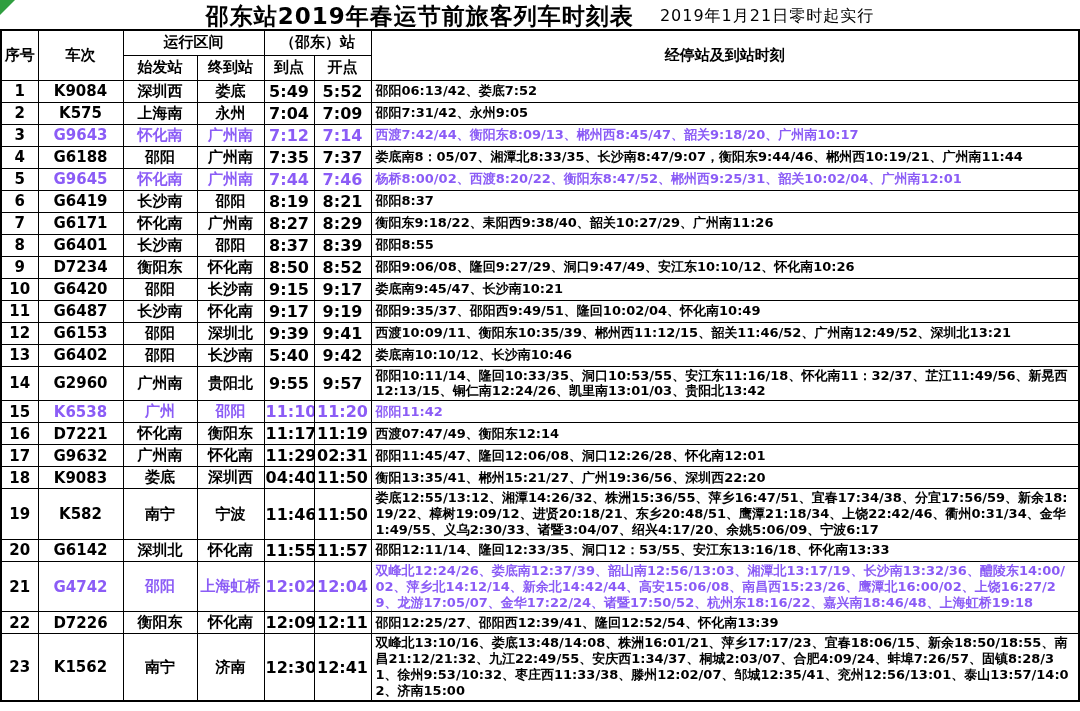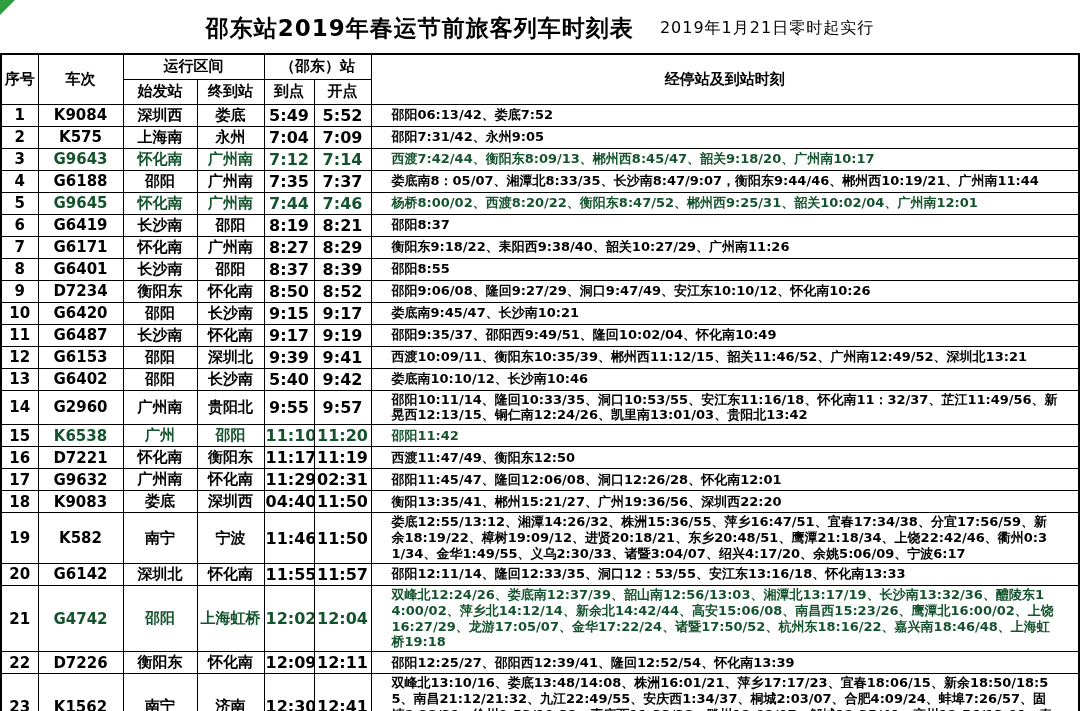--- a/index.html
+++ b/index.html
@@ -7,42 +7,42 @@
   body {
     width: 1080px; height: 711px; position: relative; overflow: hidden;
     font-family: "DejaVu Sans", "Liberation Sans", sans-serif;
     color: #000;
   }
   .corner-mark {
     position: absolute; top: 0; left: 0; width: 0; height: 0;
     border-top: 15px solid #2f9e3f; border-right: 15px solid transparent;
   }
   .title-bar {
-    height: 53px; display: flex; align-items: center; justify-content: center;
+    height: 29px; display: flex; align-items: center; justify-content: center;
     gap: 26px; padding-top: 4px;
   }
   .main-title { font-size: 23px; font-weight: bold; letter-spacing: 1px; }
   .sub-title  { font-size: 16px; font-weight: normal; letter-spacing: 1px; }
 
   table.timetable {
     width: 1080px; border-collapse: collapse; table-layout: fixed;
     border: 2px solid #000;
   }
   .timetable th, .timetable td {
     border: 1px solid #000; font-weight: bold; text-align: center;
     vertical-align: middle; overflow: hidden;
   }
   .timetable thead th { font-size: 15px; height: 25px; }
   .timetable tbody td { font-size: 15px; height: 22px; padding: 0 1px; }
   .timetable td.arr, .timetable td.dep { font-size: 16px; letter-spacing: 0px; margin-left: 45px; }
   .timetable td.stops {
-    text-align: left; font-size: 13px; line-height: 1.22; padding: 1px 20px;
+    text-align: left; font-size: 13px; line-height: 1.22; padding: 1px 4px;
     word-break: break-all;
   }
-  tr.hl td { color: #14532d; }
+  tr.hl td { color: #8b5cf6; }
   tr.hl td.seq { color: #000; }
 </style>
 </head>
 <body>
 
 <div class="corner-mark"></div>
 
 <div class="title-bar">
   <span class="main-title">邵东站2019年春运节前旅客列车时刻表</span>
   <span class="sub-title">2019年1月21日零时起实行</span>
@@ -209,21 +209,21 @@
         <td class="dep">11:20</td>
         <td class="stops">邵阳11:42</td>
       </tr>
       <tr>
         <td class="seq">16</td>
         <td class="train">D7221</td>
         <td class="origin">怀化南</td>
         <td class="dest">衡阳东</td>
         <td class="arr">11:17</td>
         <td class="dep">11:19</td>
-        <td class="stops">西渡11:47/49、衡阳东12:50</td>
+        <td class="stops">西渡07:47/49、衡阳东12:14</td>
       </tr>
       <tr>
         <td class="seq">17</td>
         <td class="train">G9632</td>
         <td class="origin">广州南</td>
         <td class="dest">怀化南</td>
         <td class="arr">11:29</td>
         <td class="dep">02:31</td>
         <td class="stops">邵阳11:45/47、隆回12:06/08、洞口12:26/28、怀化南12:01</td>
       </tr>

